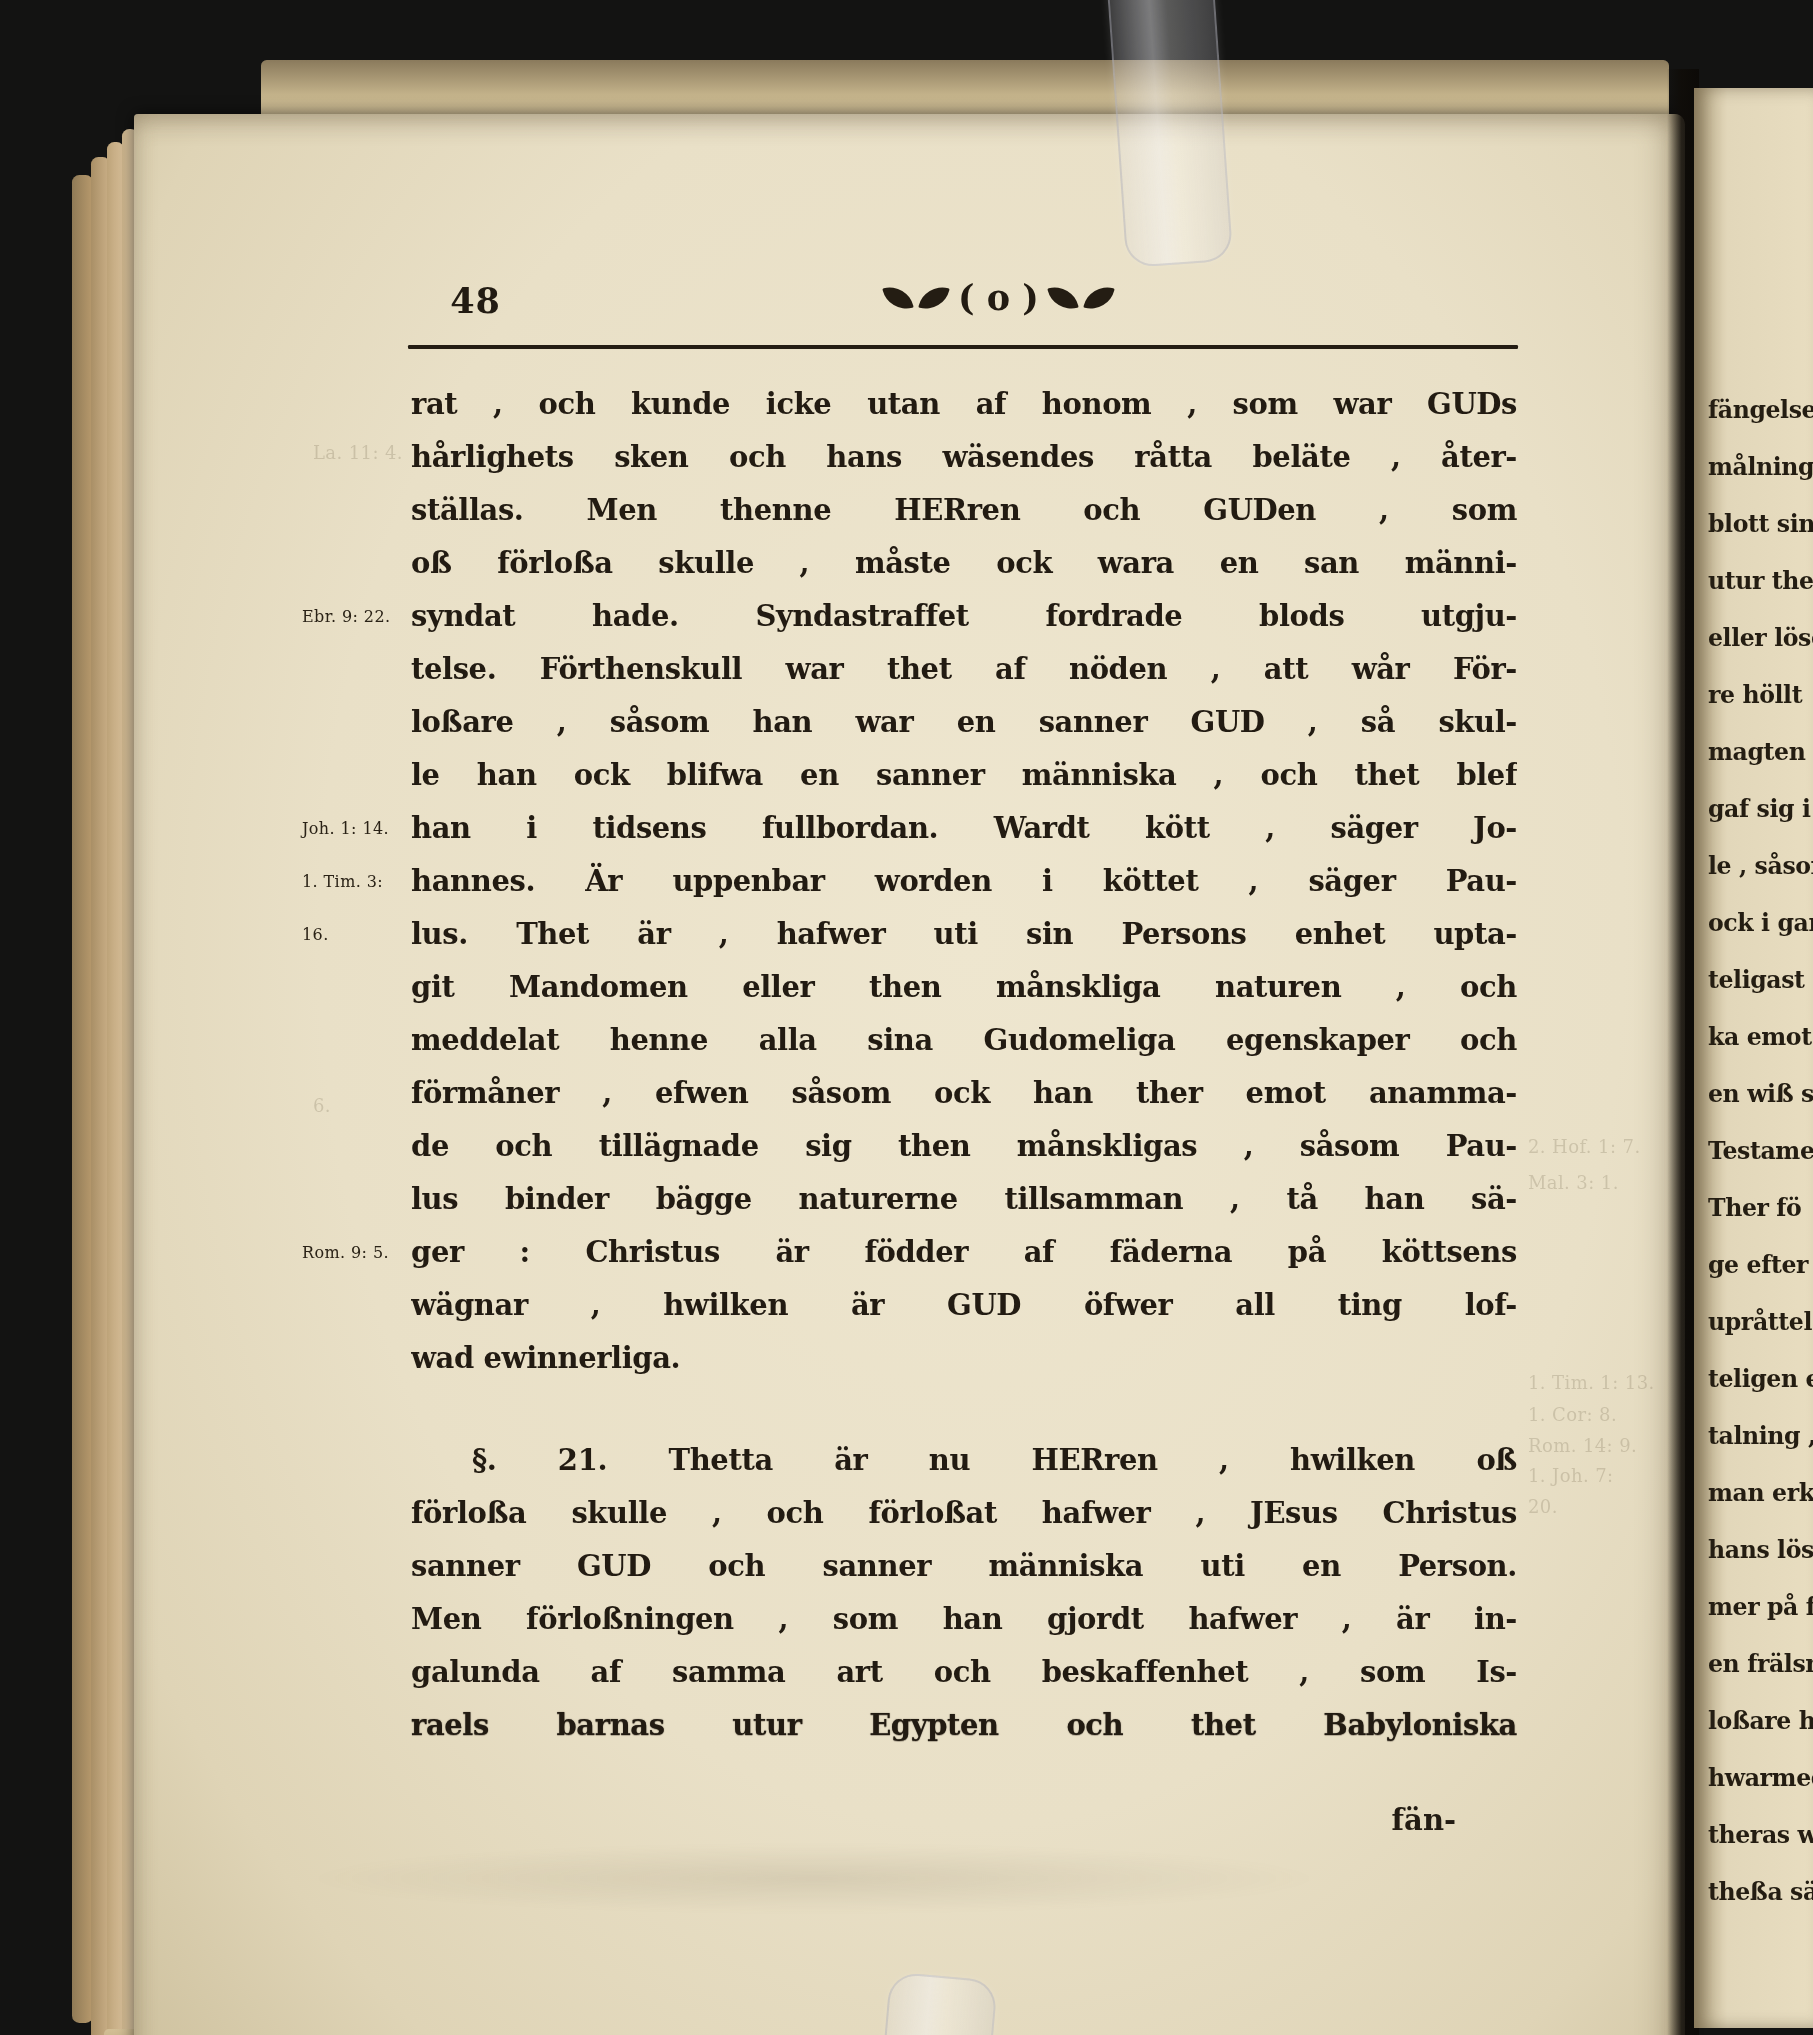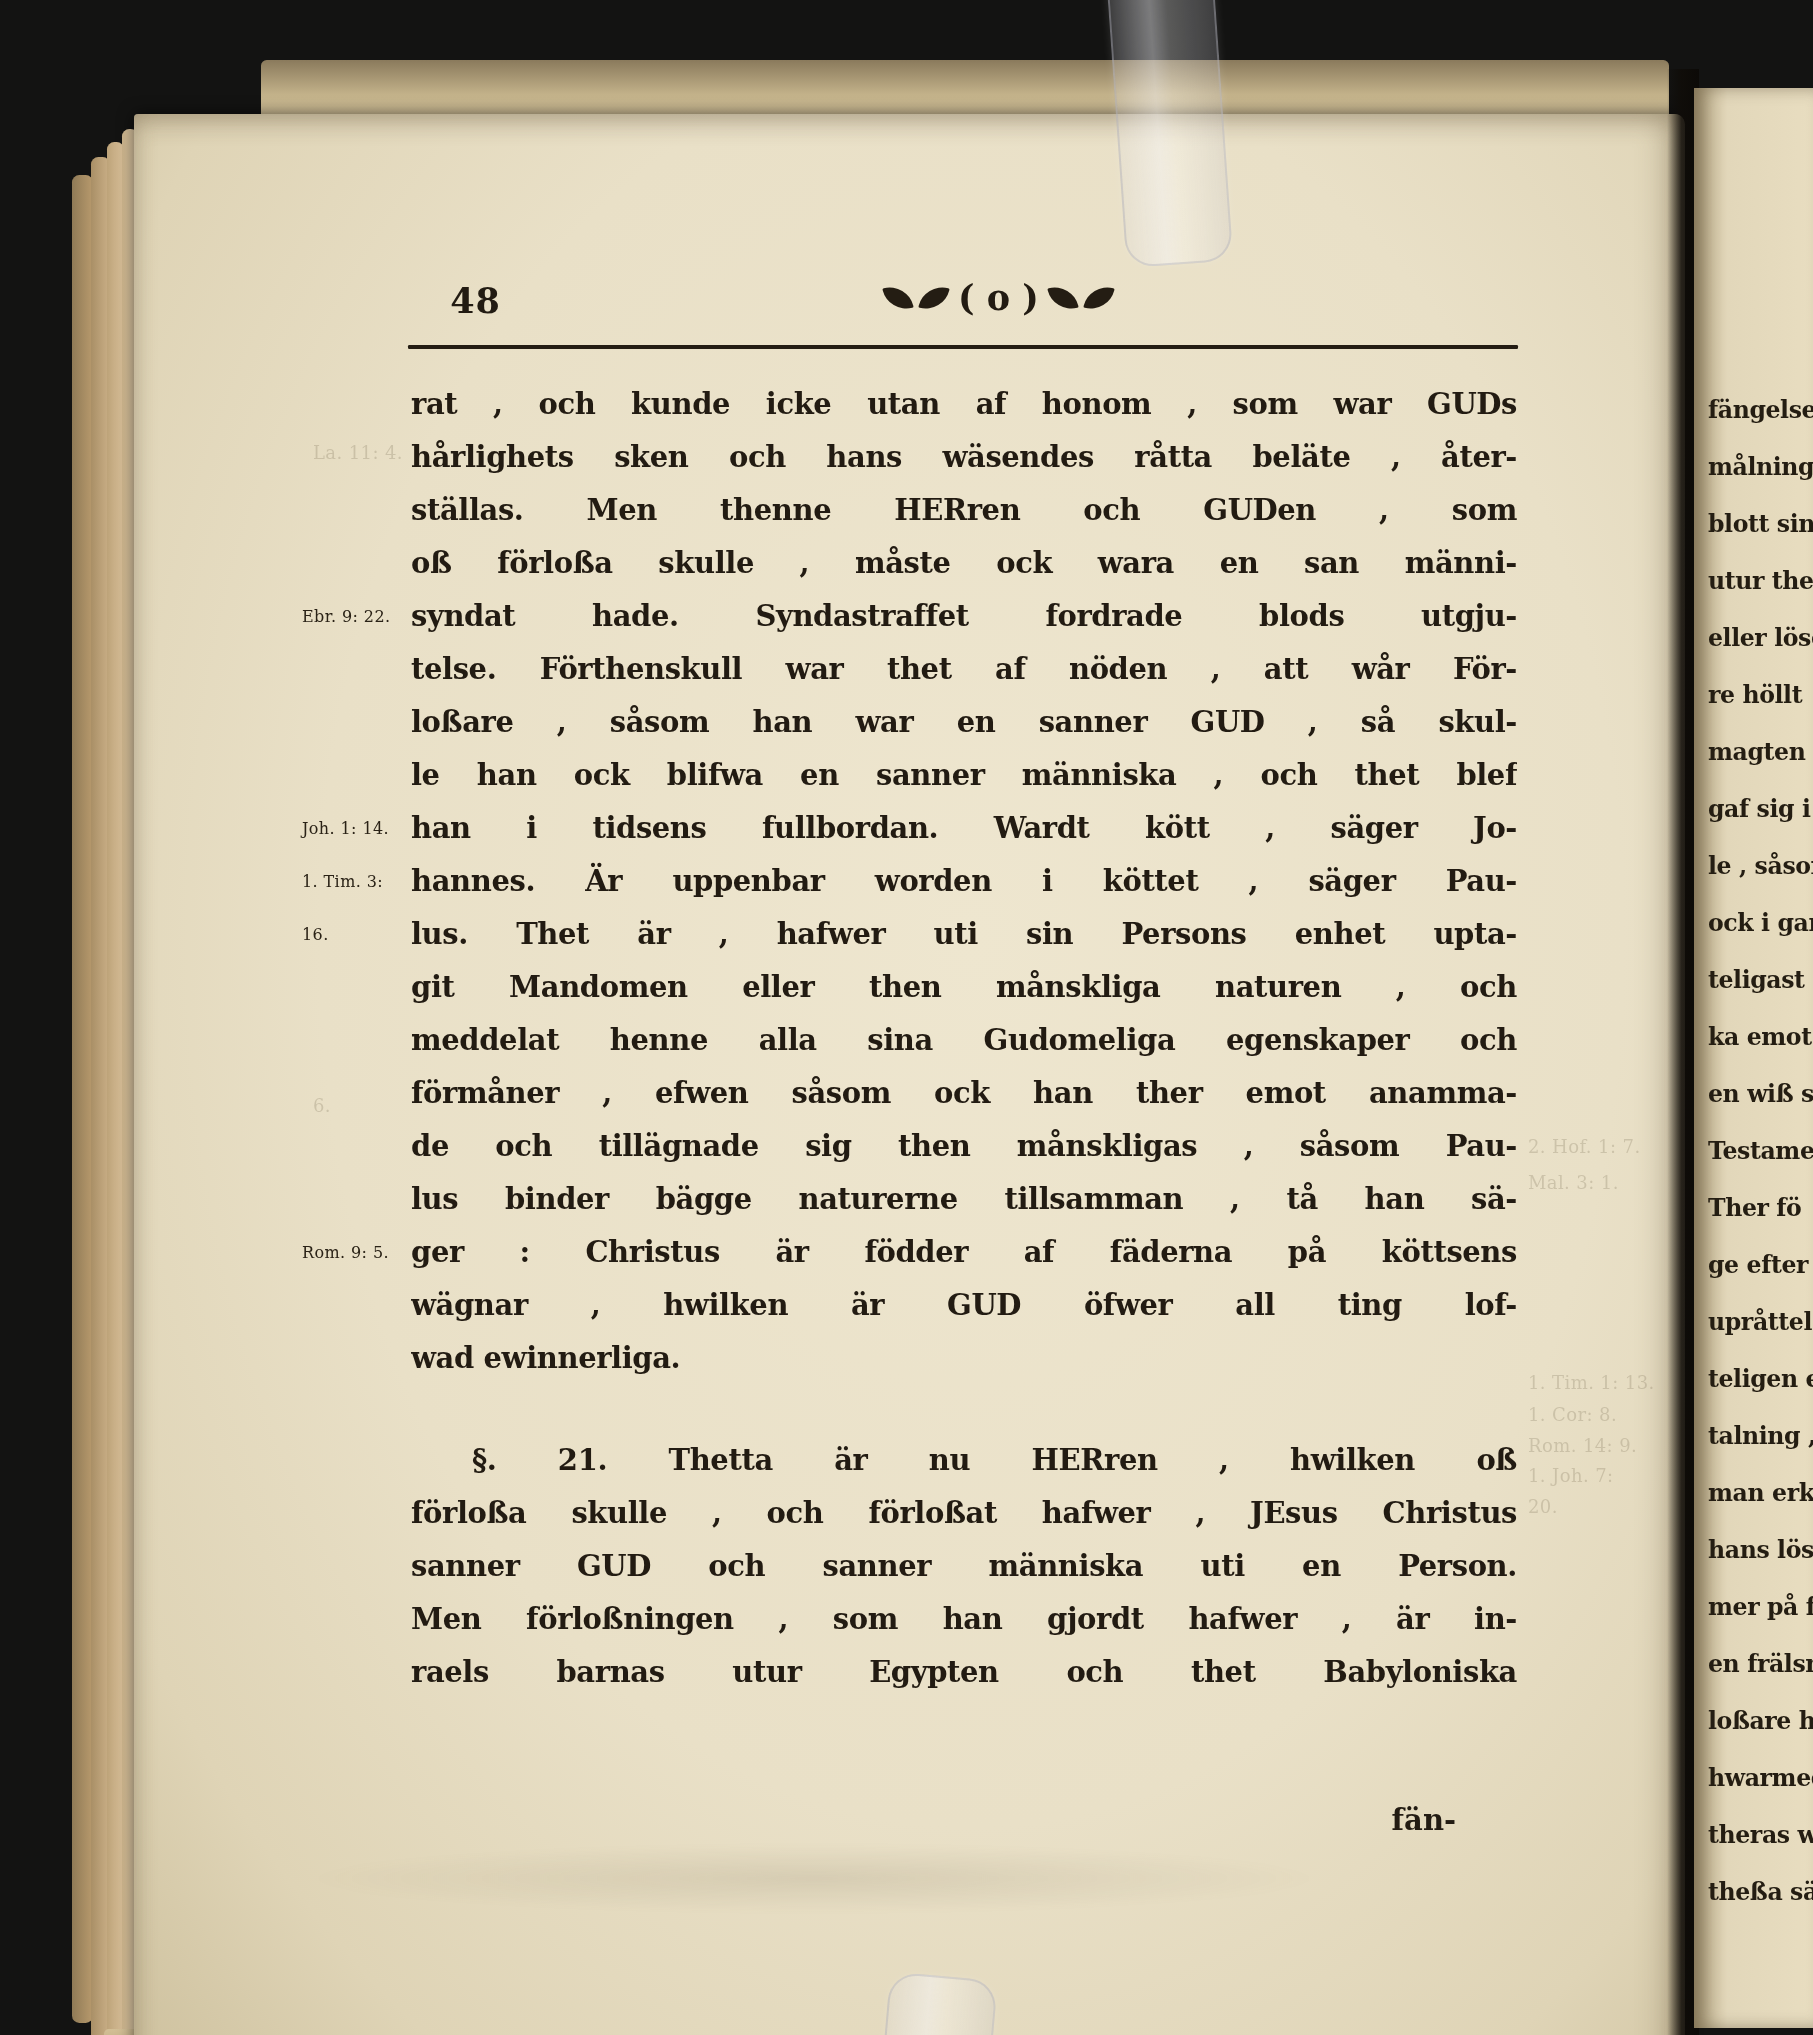--- a/index.html
+++ b/index.html
@@ -194,20 +194,24 @@
             <span class="ref"></span>
             <span class="txt">förloßa skulle , och förloßat hafwer , JEsus Christus</span>
           </div>
           <div class="line">
             <span class="ref"></span>
             <span class="txt">sanner GUD och sanner människa uti en Person.</span>
           </div>
           <div class="line">
             <span class="ref"></span>
             <span class="txt">Men förloßningen , som han gjordt hafwer , är in-</span>
+          </div>
+          <div class="line">
+            <span class="ref"></span>
+            <span class="txt">galunda af samma art och beskaffenhet , som Is-</span>
           </div>
           <div class="line">
             <span class="ref"></span>
             <span class="txt">raels barnas utur Egypten och thet Babyloniska</span>
           </div>
         </div>
     </div>
 
     <div class="catchword">fän-</div>
 

